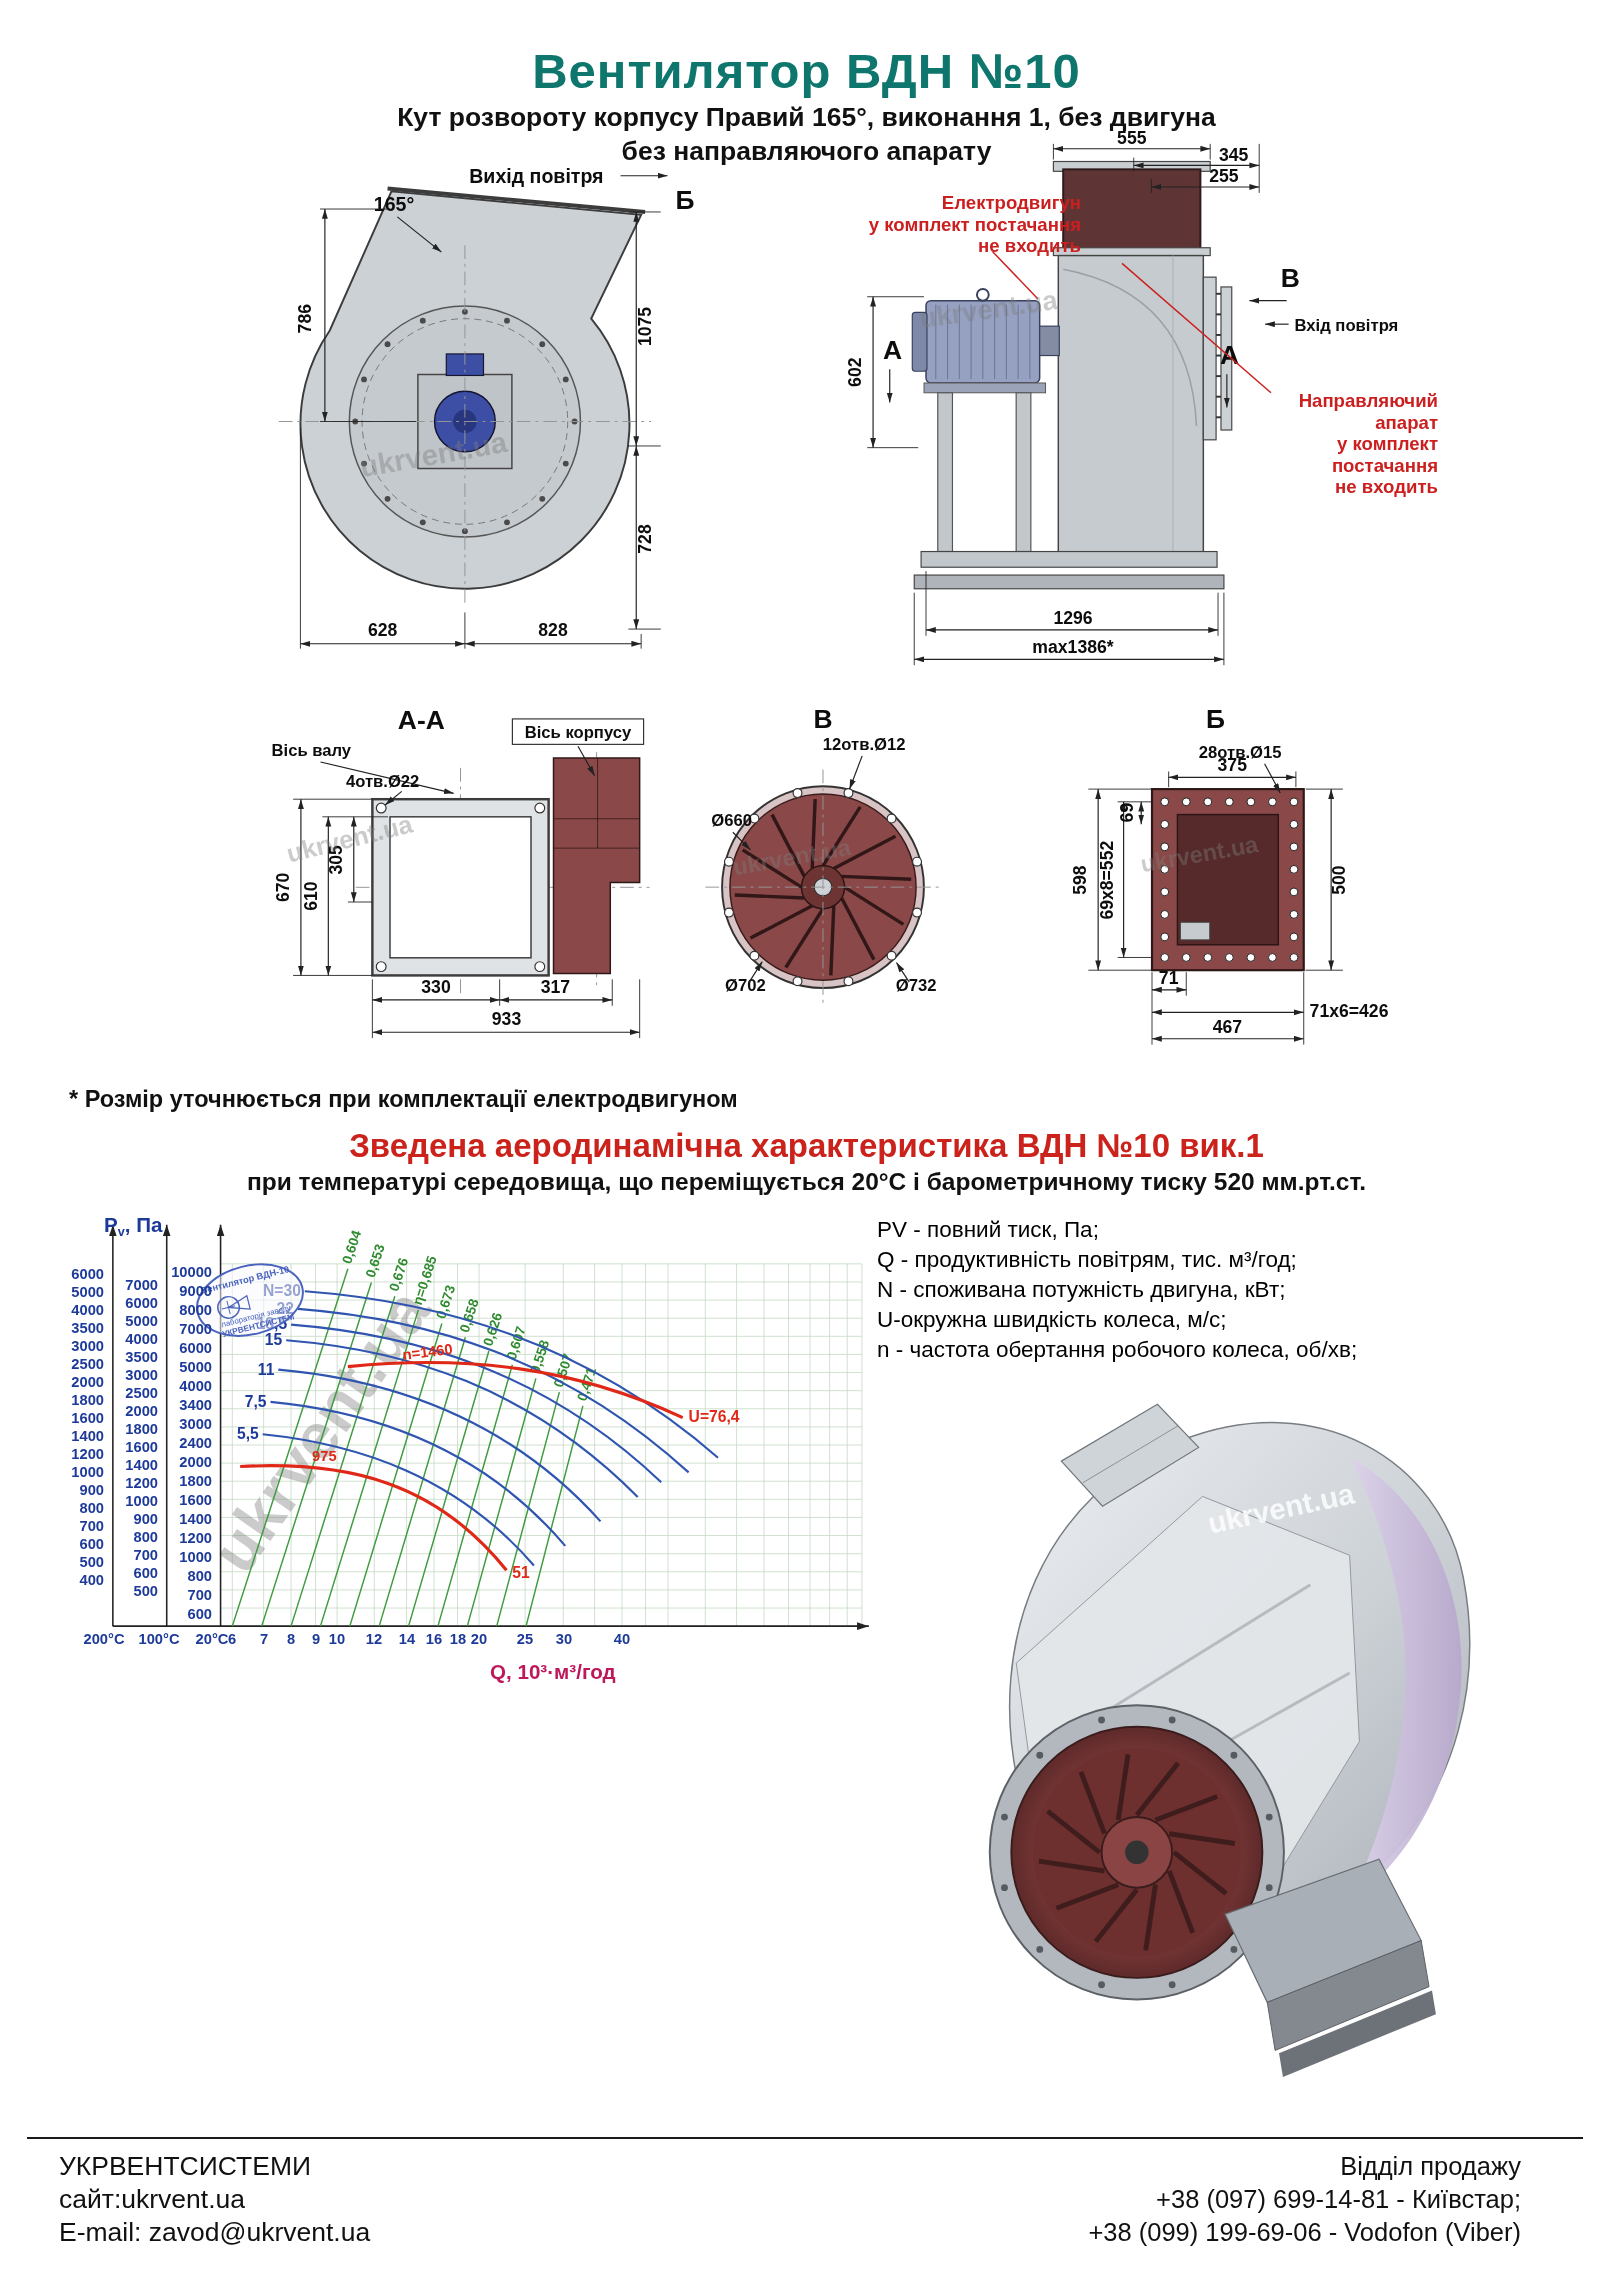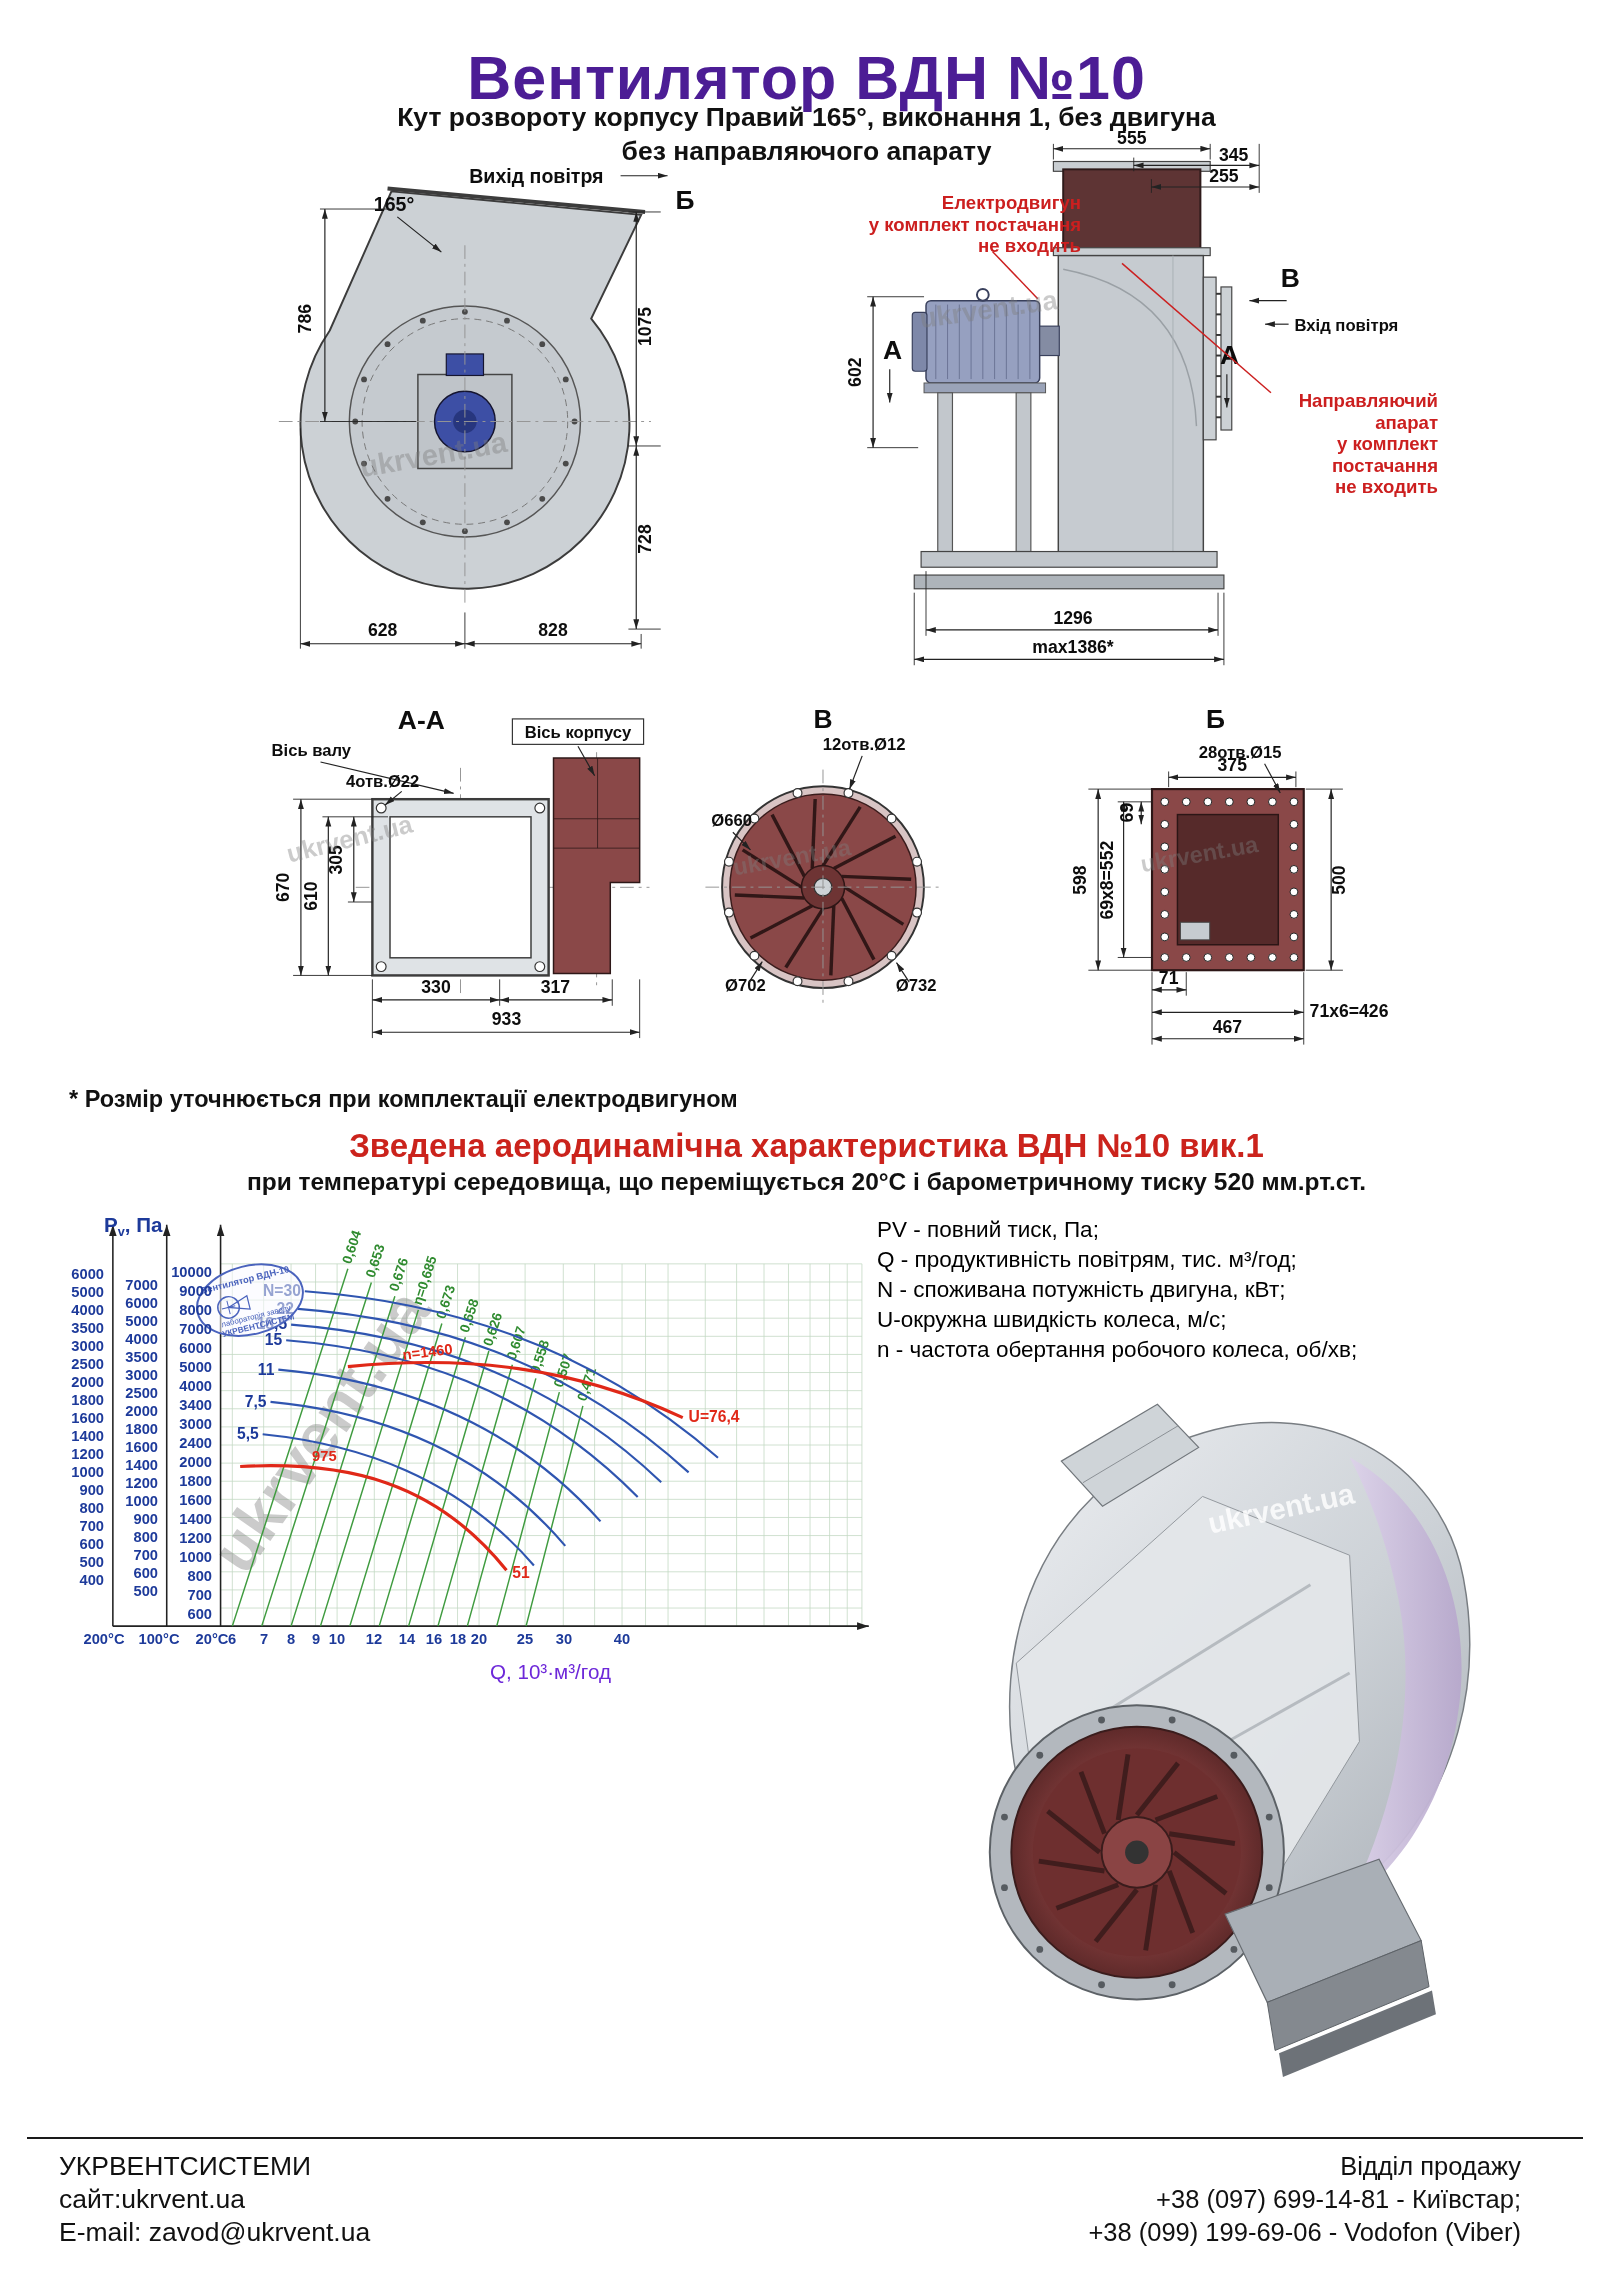--- a/index.html
+++ b/index.html
@@ -1,42 +1,42 @@
 <!DOCTYPE html>
 <html><head>
 <meta charset="utf-8">
 <style>
   *{margin:0;padding:0;box-sizing:border-box}
   body{background:#fff}
   .page{position:relative;width:1613px;height:2293px;background:#fff;overflow:hidden;
         font-family:"Liberation Sans","DejaVu Sans",sans-serif;color:#111}
   .abs{position:absolute}
   .center{left:0;right:0;text-align:center}
-  .main-title{font-size:61px;font-weight:bold;color:#4c1d95;letter-spacing:1px}
+  .main-title{font-size:49px;font-weight:bold;color:#0f766e;letter-spacing:1px}
   .sub-title{font-size:26.5px;font-weight:bold;color:#111}
   .chart-title{font-size:33px;font-weight:bold;color:#cb231c}
   .chart-sub{font-size:24.5px;font-weight:bold;color:#111}
   .footnote{font-size:23.5px;font-weight:bold}
   .note-red{color:#cc1f1f;font-weight:bold;font-size:18.6px;line-height:21.6px;text-align:right}
   svg{overflow:visible}
   svg text{font-family:"Liberation Sans","DejaVu Sans",sans-serif}
   .dim{font-size:18px;font-weight:bold;fill:#0d0d0d}
   .lbl{font-size:20px;font-weight:bold;fill:#0d0d0d}
   .lblS{font-size:17px;font-weight:bold;fill:#0d0d0d}
   .viewlbl{font-size:27px;font-weight:bold;fill:#0d0d0d}
   .sec-title{font-size:27px;font-weight:bold;fill:#0d0d0d}
   .dl{stroke:#222;stroke-width:1.2;fill:none}
   .ext{stroke:#222;stroke-width:0.9;fill:none}
   .cl{stroke:#949494;stroke-width:1;fill:none;stroke-dasharray:14 5 3 5}
   .wm{font-weight:bold;fill:rgba(125,125,125,0.4)}
   .ycol{text-align:right;font-weight:bold;font-size:14.7px;color:#1d3a9a}
   .xt{position:absolute;top:1631px;transform:translateX(-50%);font-weight:bold;font-size:14.7px;color:#1d3a9a;white-space:nowrap}
   .plabel{font-weight:bold;font-size:20.6px;color:#1d3a9a}
   .plabel .subv{font-size:12.7px;vertical-align:-3.9px}
-  .qlabel{font-weight:normal;font-size:20.6px;color:#6d28d9}
+  .qlabel{font-weight:bold;font-size:20.6px;color:#be185d}
   .legend-line{font-size:22.5px;line-height:30px;color:#000;white-space:nowrap}
   .footer-text{font-size:26.5px;line-height:33px}
   .footer-right{font-size:25.5px;line-height:33px;text-align:right}
 </style>
 </head>
 <body>
 
 <div class="page">
 
   <div class="abs center main-title" style="top:43px">Вентилятор  ВДН №10</div>

